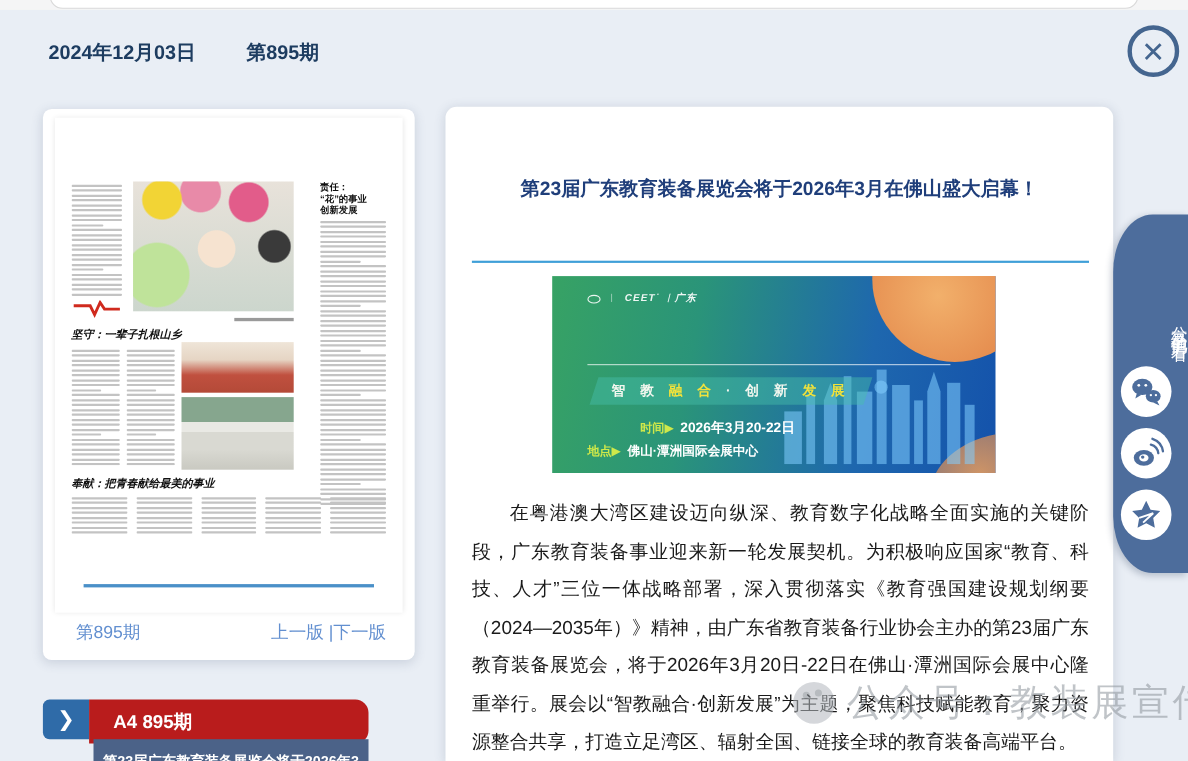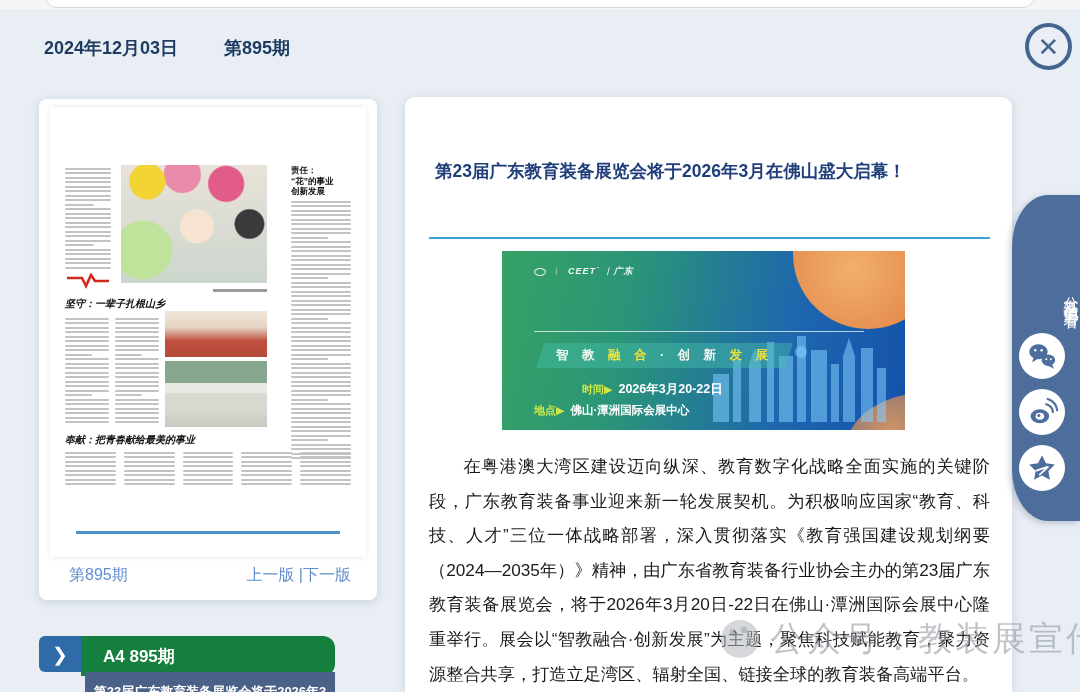--- a/index.html
+++ b/index.html
@@ -55,32 +55,32 @@
   .rowC { position:absolute; left:0; top:284px; width:286px; display:flex; gap:8px; }
   .rowC > div { flex:1; height:38px; overflow:hidden; }
   .np-rule { position:absolute; left:26px; top:424px; width:264px; height:3px; background:#4a90c8; }
   .card-foot-issue { position:absolute; left:30px; bottom:14px; font-size:16px; color:#628fd0; }
   .card-foot-nav { position:absolute; right:26px; bottom:14px; font-size:16px; color:#628fd0; cursor:pointer; }
 
   
   .chev-btn { position:absolute; left:39px; top:636px; width:42px; height:36px; background:#2f6ba8;
     border-radius:6px 0 0 6px; color:#fff; display:flex; align-items:center; justify-content:center;
     font-size:19px; font-weight:bold; cursor:pointer; }
-  .a4-bar { position:absolute; left:81px; top:636px; width:254px; height:40px; background:#15803d;
+  .a4-bar { position:absolute; left:81px; top:636px; width:254px; height:40px; background:#b91c1c;
     border-radius:0 12px 12px 0; color:#fff; font-size:17px; font-weight:bold;
     display:flex; align-items:center; padding-left:22px; cursor:pointer; }
   .ticker-bar { position:absolute; left:85px; top:672px; width:250px; height:20px; background:#4b6288;
     overflow:hidden; }
   .ticker-bar span { display:block; padding-top:11px; text-align:center; color:#fff;
     font-size:13px; font-weight:bold; white-space:nowrap; }
 
   
   .right-card { position:absolute; left:405px; top:97px; width:607px; height:595px; background:#fff;
     border-radius:10px 10px 0 0; box-shadow:0 2px 10px rgba(60,80,110,.18); overflow:hidden; }
-  .art-title { position:absolute; left:30px; right:30px; top:62px; text-align:left;
+  .art-title { position:absolute; left:30px; right:30px; top:62px; text-align:center;
     font-size:17.5px; font-weight:bold; color:#1f3e7a; }
   .art-meta { position:absolute; left:0; right:0; top:108px; text-align:center; font-size:15px; color:#1c1c1c; }
   .art-rule { position:absolute; left:24px; right:22px; top:140px; height:2px; background:#3f9fd8; }
 
   .banner { position:absolute; left:97px; top:154px; width:403px; height:179px; overflow:hidden;
     background:linear-gradient(100deg,#37a264 0%,#2a9479 32%,#1e67ae 70%,#1452ab 100%); }
   .banner .sun { position:absolute; right:-38px; top:-72px; width:150px; height:150px; border-radius:50%;
     background:radial-gradient(circle at 40% 60%, #f2b06b 0%, #e07f44 80%); }
   .banner .sun2 { position:absolute; right:-60px; bottom:-46px; width:120px; height:80px; border-radius:50%;
     background:radial-gradient(circle at 40% 40%, rgba(240,160,90,.85), rgba(224,120,60,.4)); transform:rotate(-18deg); }

